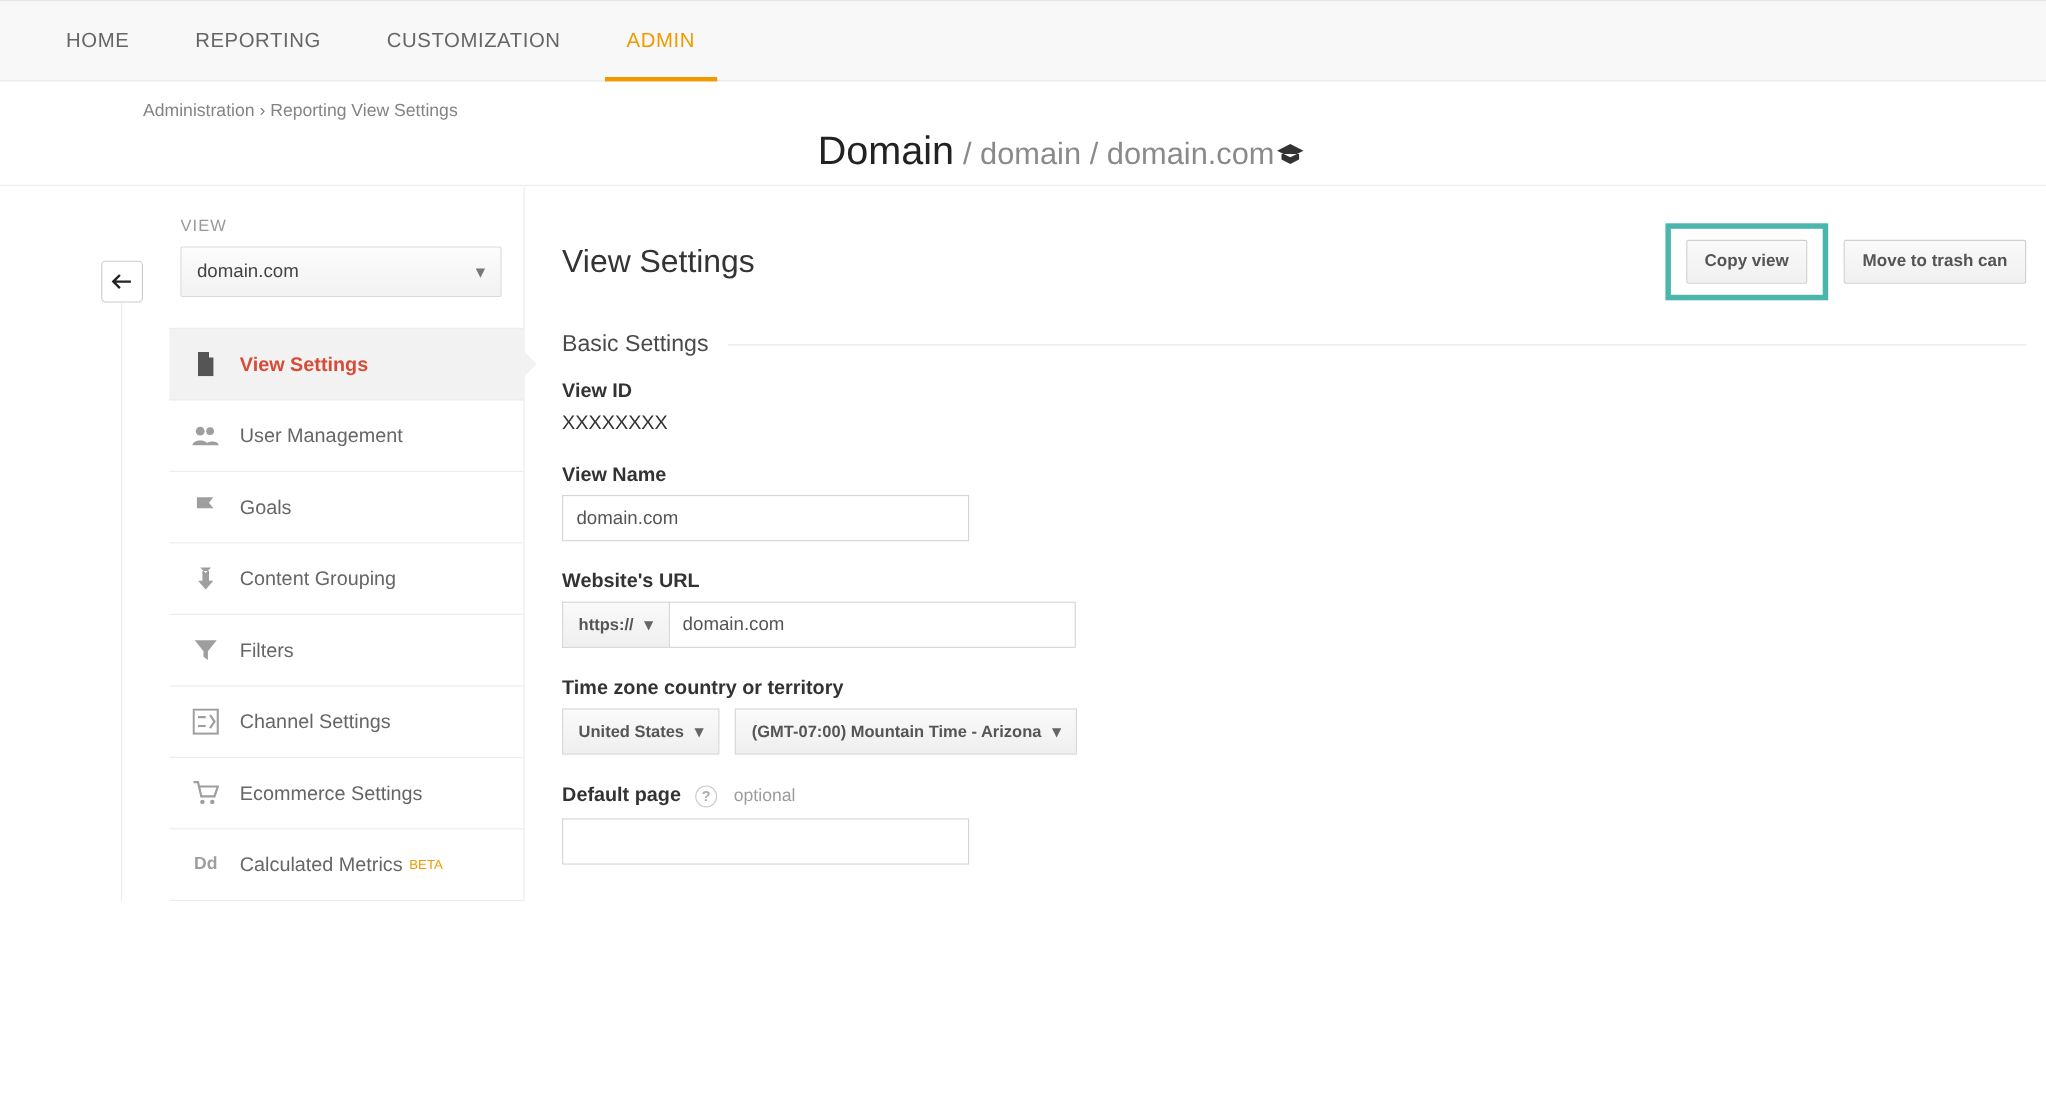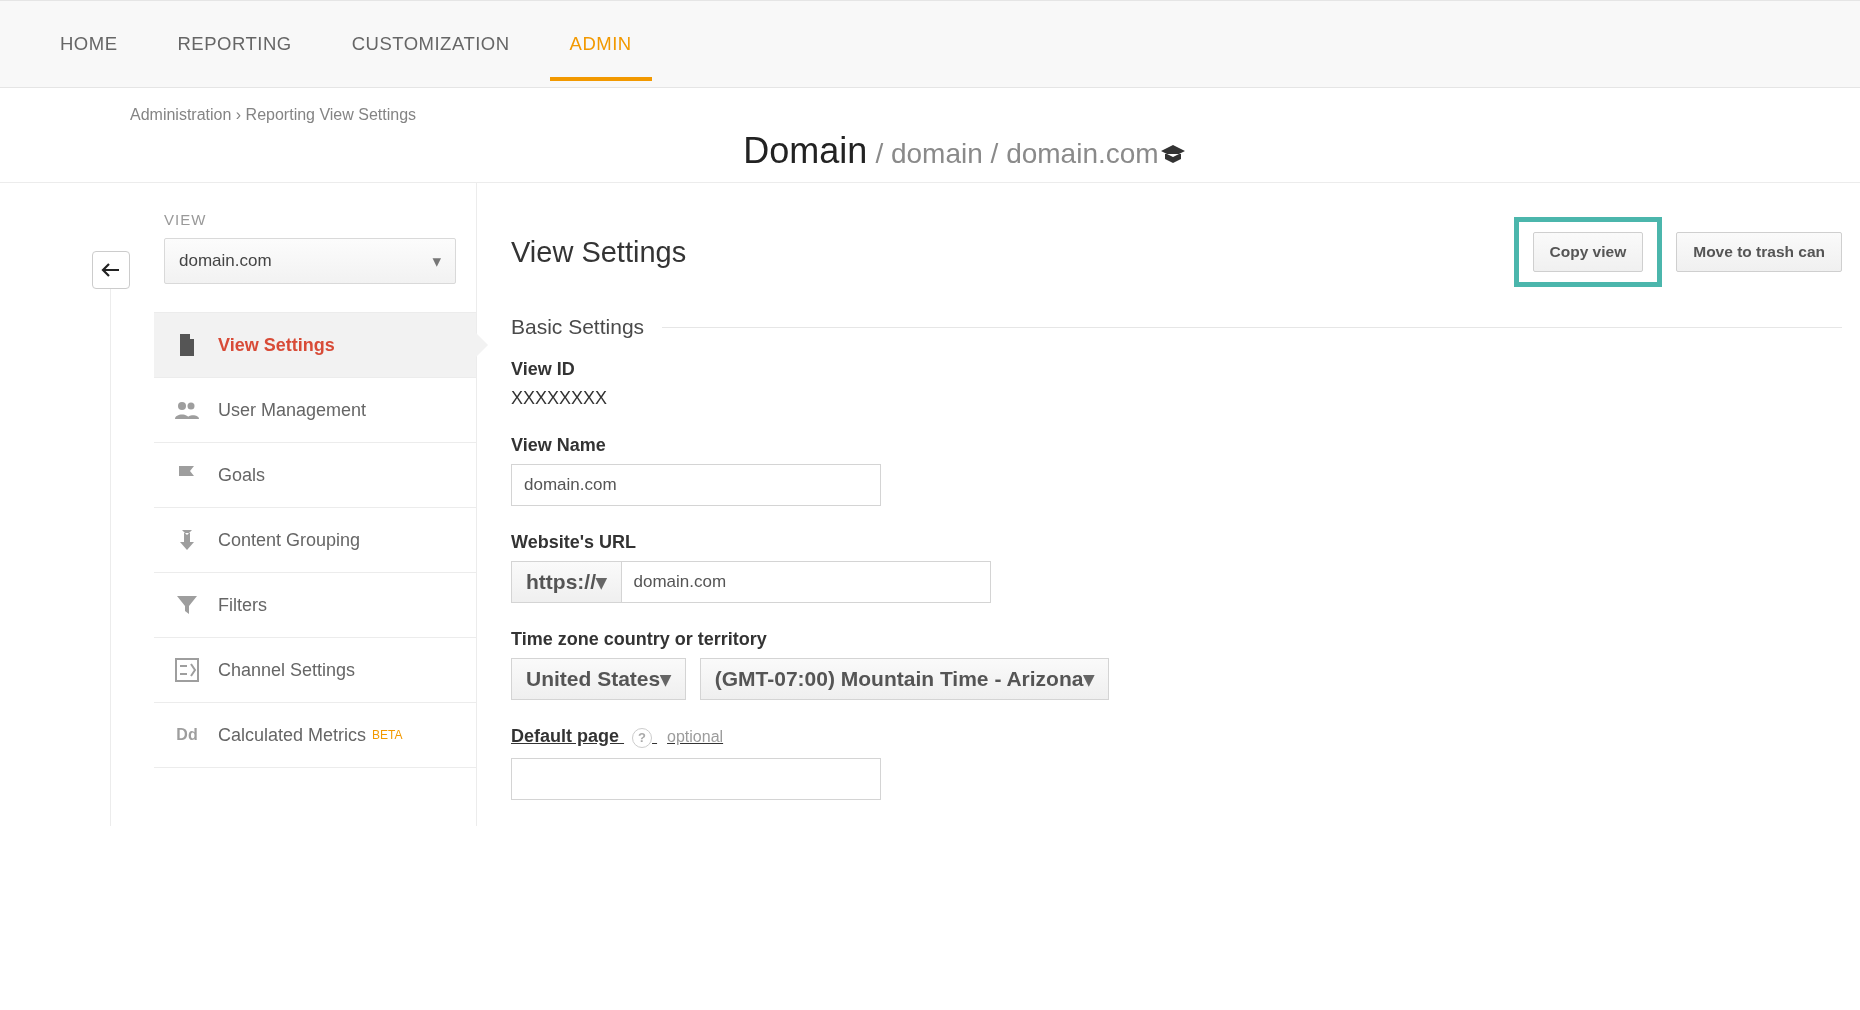--- a/index.html
+++ b/index.html
@@ -8,21 +8,21 @@
     background: #fff;
     color: #333;
     width: 1860px;
   }
   
   .topnav {
     background: #f8f8f8;
     border-top: 1px solid #e5e5e5;
     border-bottom: 1px solid #e5e5e5;
     padding-left: 30px;
-    height: 88px;
+    height: 74px;
     display: flex;
     align-items: center;
   }
   .topnav .tab {
     padding: 0 30px;
     height: 74px;
     display: flex;
     align-items: center;
     font-size: 18.5px;
     letter-spacing: 0.5px;
@@ -195,24 +195,25 @@
     font-size: 17px;
     color:#555;
   }
   .inline-row { display:flex; align-items:center; gap:14px; }
   .select-box {
     height: 42px;
     border:1px solid #d4d4d4;
     background: linear-gradient(#fafafa,#efefef);
     display:flex; align-items:center;
     padding: 0 14px;
-    font-size: 21px;
+    font-size: 15px;
     font-weight:bold;
     color:#555;
     cursor:pointer;
+    gap:10px;
     justify-content:flex-end;
   }
   .select-box .caret { color:#666; }
   .url-input {
     height: 42px;
     width: 370px;
     border:1px solid #d4d4d4;
     padding: 0 12px;
     font-size: 17px;
     color:#555;
@@ -323,20 +324,30 @@
         <span>Filters</span>
       </div>
       <div class="side-item">
         <span class="icon">
           <svg width="24" height="24" viewBox="0 0 24 24">
               <rect x="1" y="1" width="22" height="22" fill="none" stroke="#9e9e9e" stroke-width="2"></rect>
               <path d="M5 8 H12 M5 16 H12 M16 6 L20 12 L16 18" stroke="#9e9e9e" stroke-width="2" fill="none"></path>
             </svg>
         </span>
         <span>Channel Settings</span>
+      </div>
+      <div class="side-item">
+        <span class="icon">
+          <svg width="24" height="22" viewBox="0 0 24 22">
+              <path d="M1 1 H5 L8 14 H20 L23 5 H6" fill="none" stroke="#9e9e9e" stroke-width="2"></path>
+              <circle cx="9" cy="19" r="2" fill="#9e9e9e"></circle>
+              <circle cx="18" cy="19" r="2" fill="#9e9e9e"></circle>
+            </svg>
+        </span>
+        <span>Ecommerce Settings</span>
       </div>
       <div class="side-item">
         <span class="icon" style="font-weight:bold;color:#9e9e9e;font-size:16px;">Dd</span>
         <span>Calculated Metrics</span>
         <span class="beta-tag">BETA</span>
       </div>
     </div>
   </div>
 
   <div class="col-main">
@@ -384,21 +395,21 @@
           <span class="caret">▾</span>
         </div>
         <div class="select-box">
           <span>(GMT-07:00) Mountain Time - Arizona</span>
           <span class="caret">▾</span>
         </div>
       </div>
     </div>
 
     <div class="field">
-      <div class="field-label" style="display:inline;text-decoration:underline;">
+      <div class="field-label" style="display:inline;">
         <span>Default page</span>
         <span class="help-circ">?</span>
         <span class="opt-tag" style="font-weight:normal;">optional</span>
       </div>
       <div style="margin-top:10px;">
         <input class="text-input" type="text" value="" style="">
       </div>
     </div>
 
   </div>

